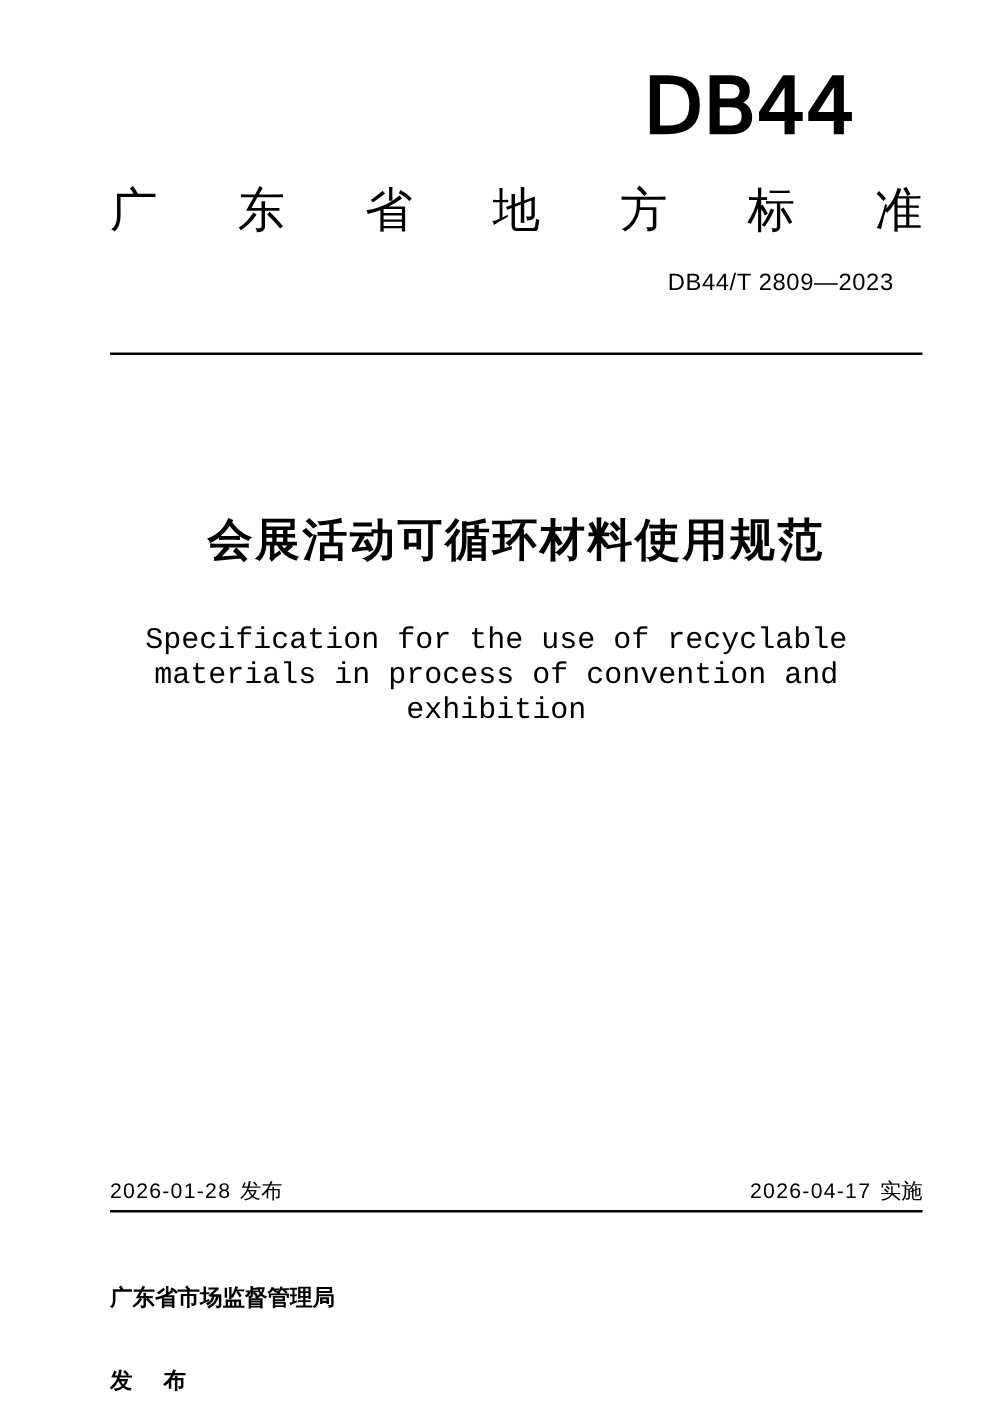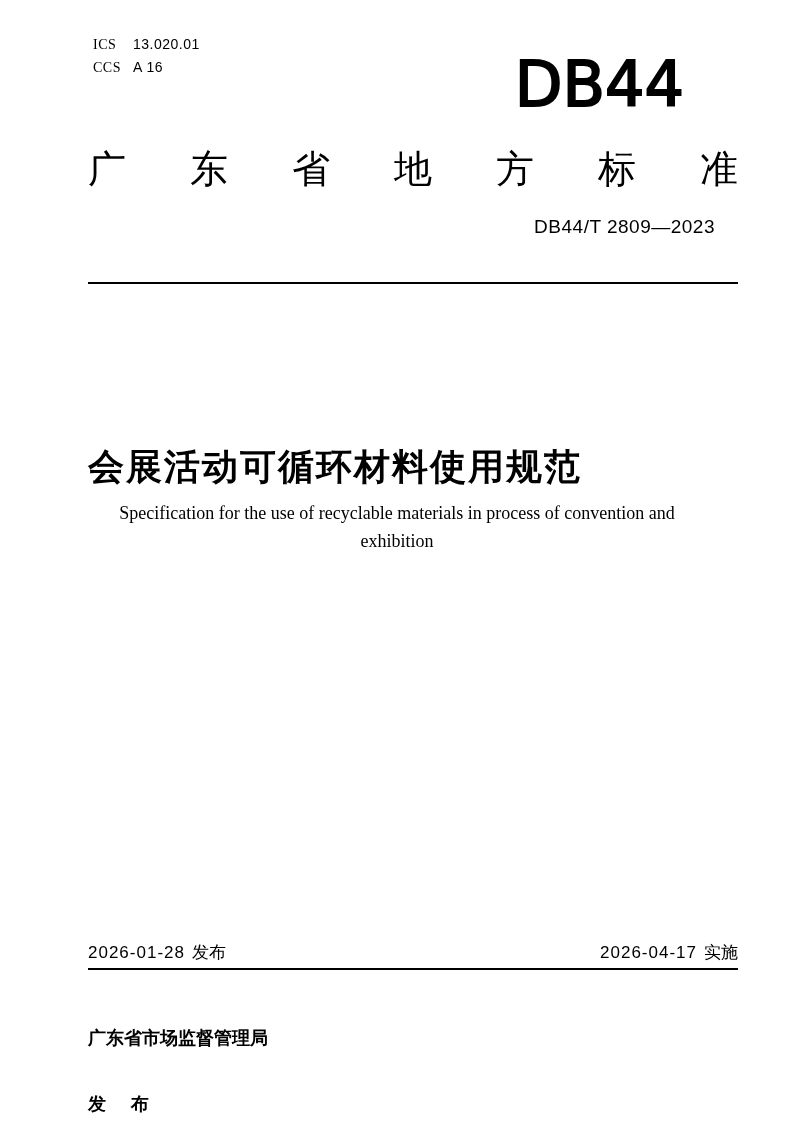--- a/index.html
+++ b/index.html
@@ -77,39 +77,39 @@
     height: 2px;
     background: #000000;
   }
   .rule-top { top: 282px; }
   .rule-bottom { top: 968px; }
 
   .title-zh {
     position: absolute;
     left: 88px;
     right: 56px;
-    top: 443px;
+    top: 408px;
     margin: 0;
-    text-align: left;
+    text-align: center;
     font-size: 36px;
     font-weight: bold;
     letter-spacing: 2px;
   }
 
   .title-en {
     position: absolute;
     left: 0;
     right: 0;
     top: 499px;
     margin: 0 auto;
     width: 620px;
     text-align: center;
-    font-size: 18px;
+    font-size: 24px;
     line-height: 28px;
-    font-family: Liberation Serif, serif;
+    font-family: Liberation Mono, monospace;
   }
 
   .dates {
     position: absolute;
     left: 88px;
     right: 56px;
     top: 941px;
     display: flex;
     justify-content: space-between;
     font-size: 17px;
@@ -131,30 +131,20 @@
     font-weight: bold;
     flex-direction: column;
   }
   .publish-action { letter-spacing: 7px; font-family: Liberation Mono, monospace; }
 </style>
 </head>
 <body>
 
 <div class="page">
 
-  <div class="codes">
-    <div class="code-row">
-      <span class="code-label">ICS</span>
-      <span class="code-value">13.020.01</span>
-    </div>
-    <div class="code-row">
-      <span class="code-label">CCS</span>
-      <span class="code-value">A 16</span>
-    </div>
-  </div>
 
   <div class="logo">DB44</div>
 
   <div class="std-category">
       <span>广</span>
       <span>东</span>
       <span>省</span>
       <span>地</span>
       <span>方</span>
       <span>标</span>

